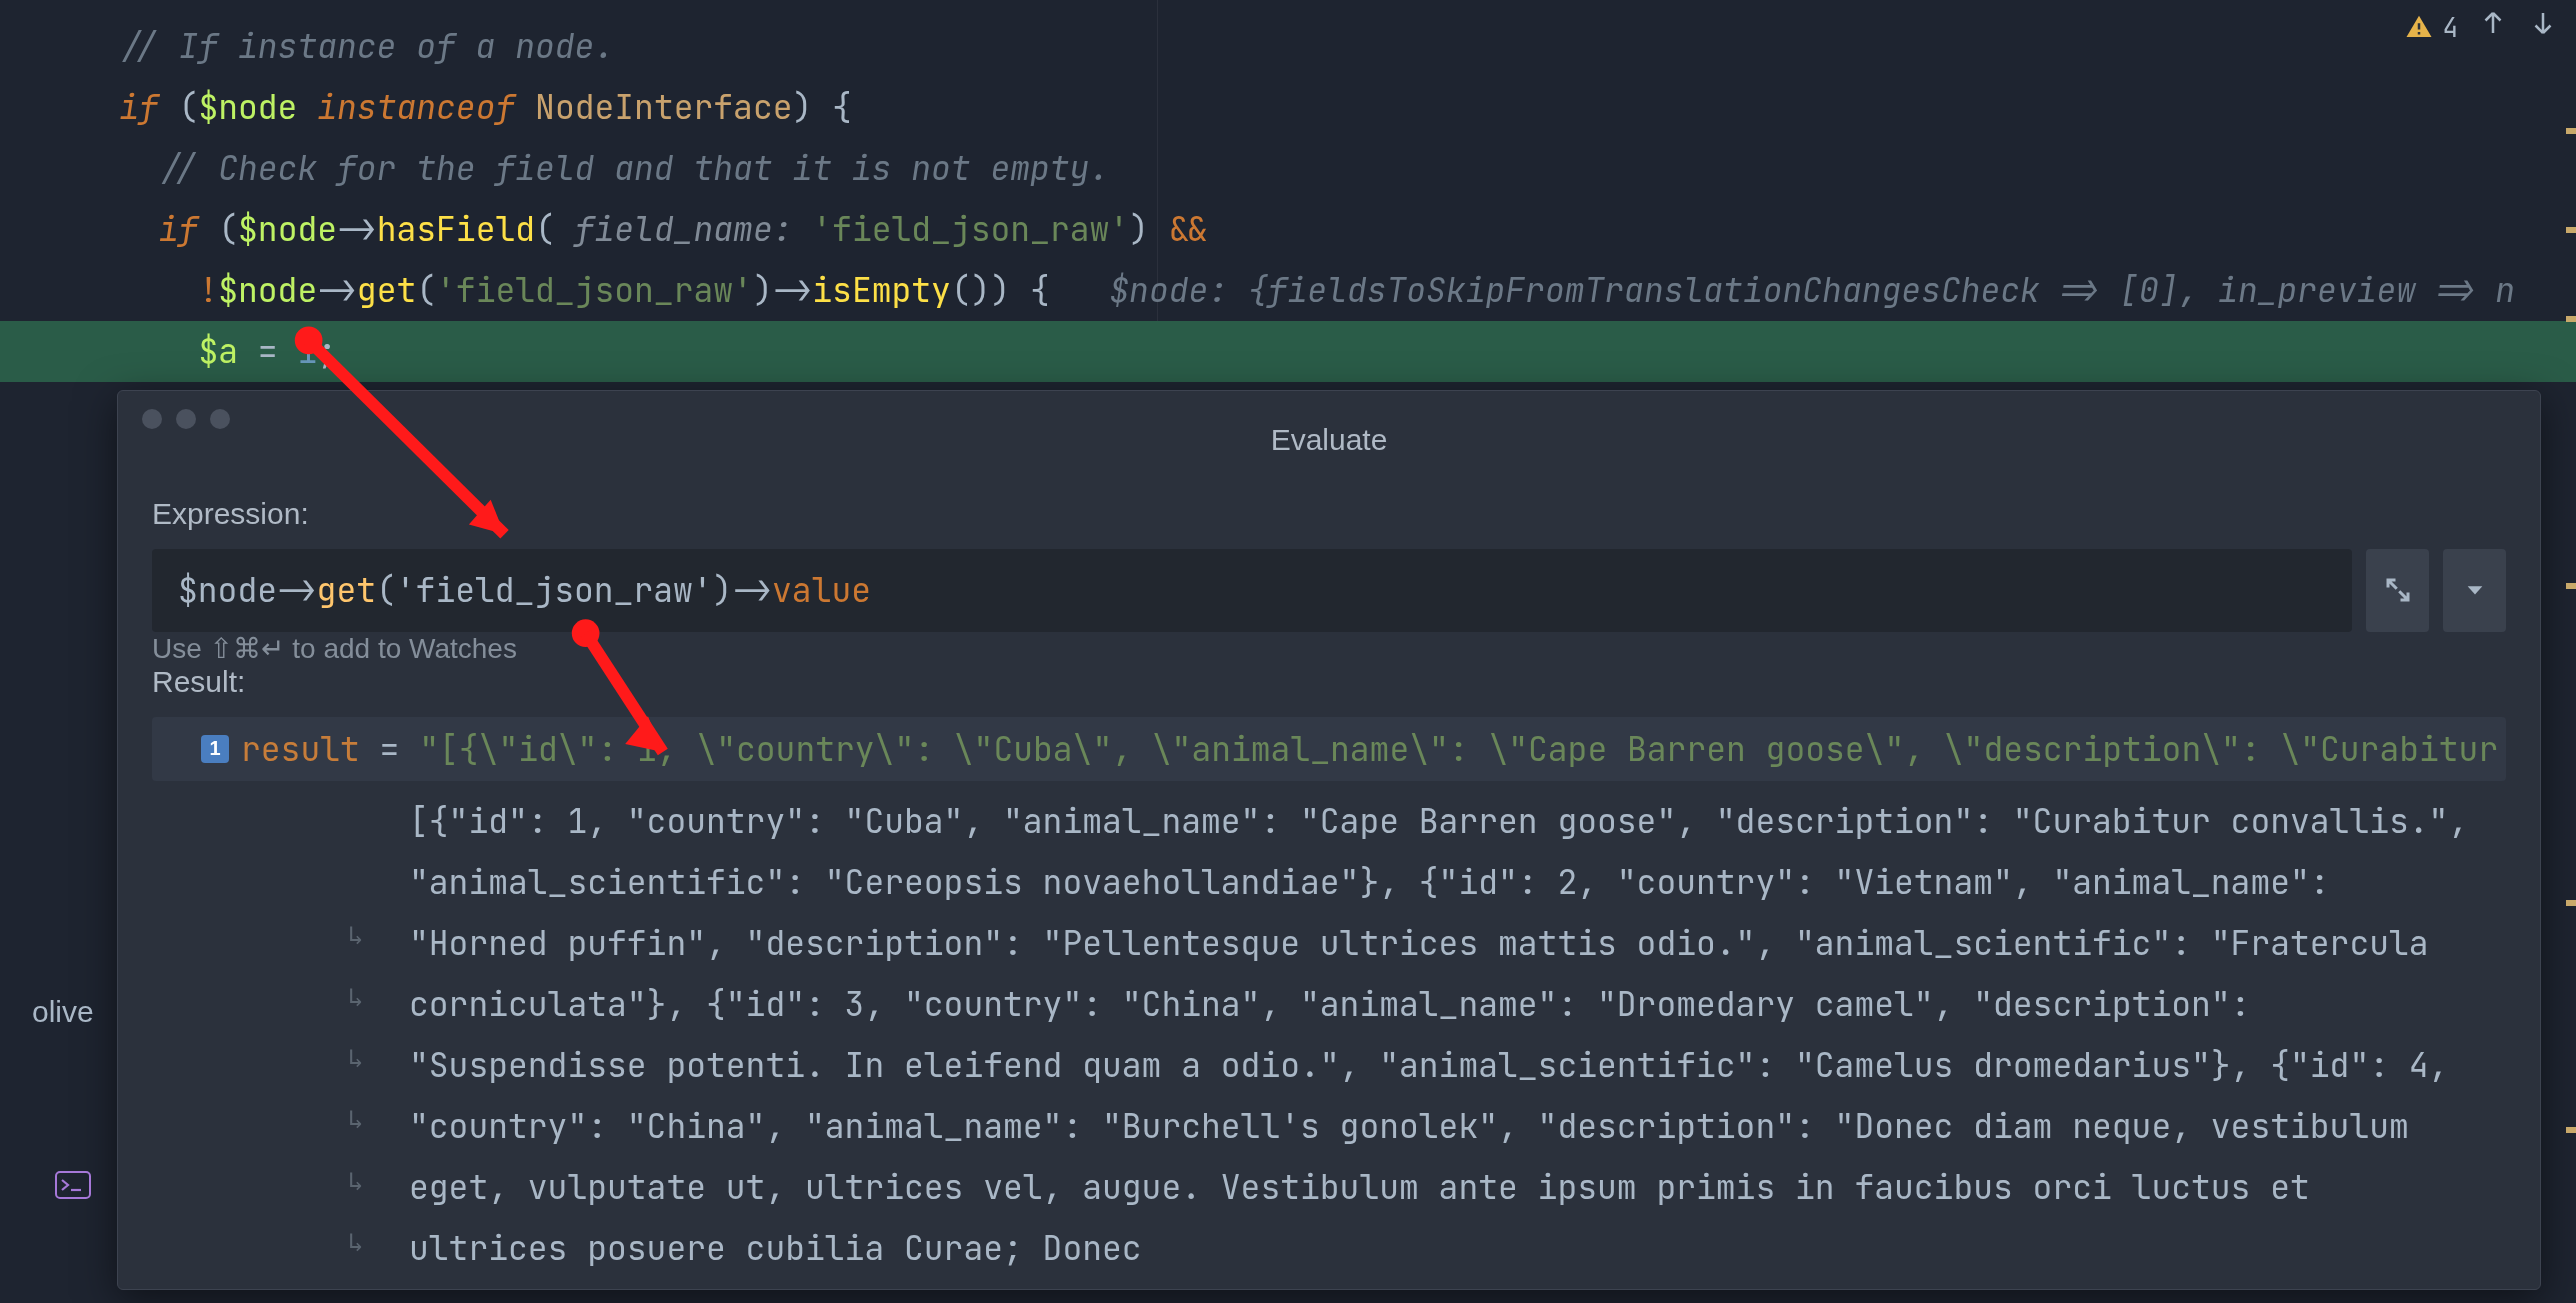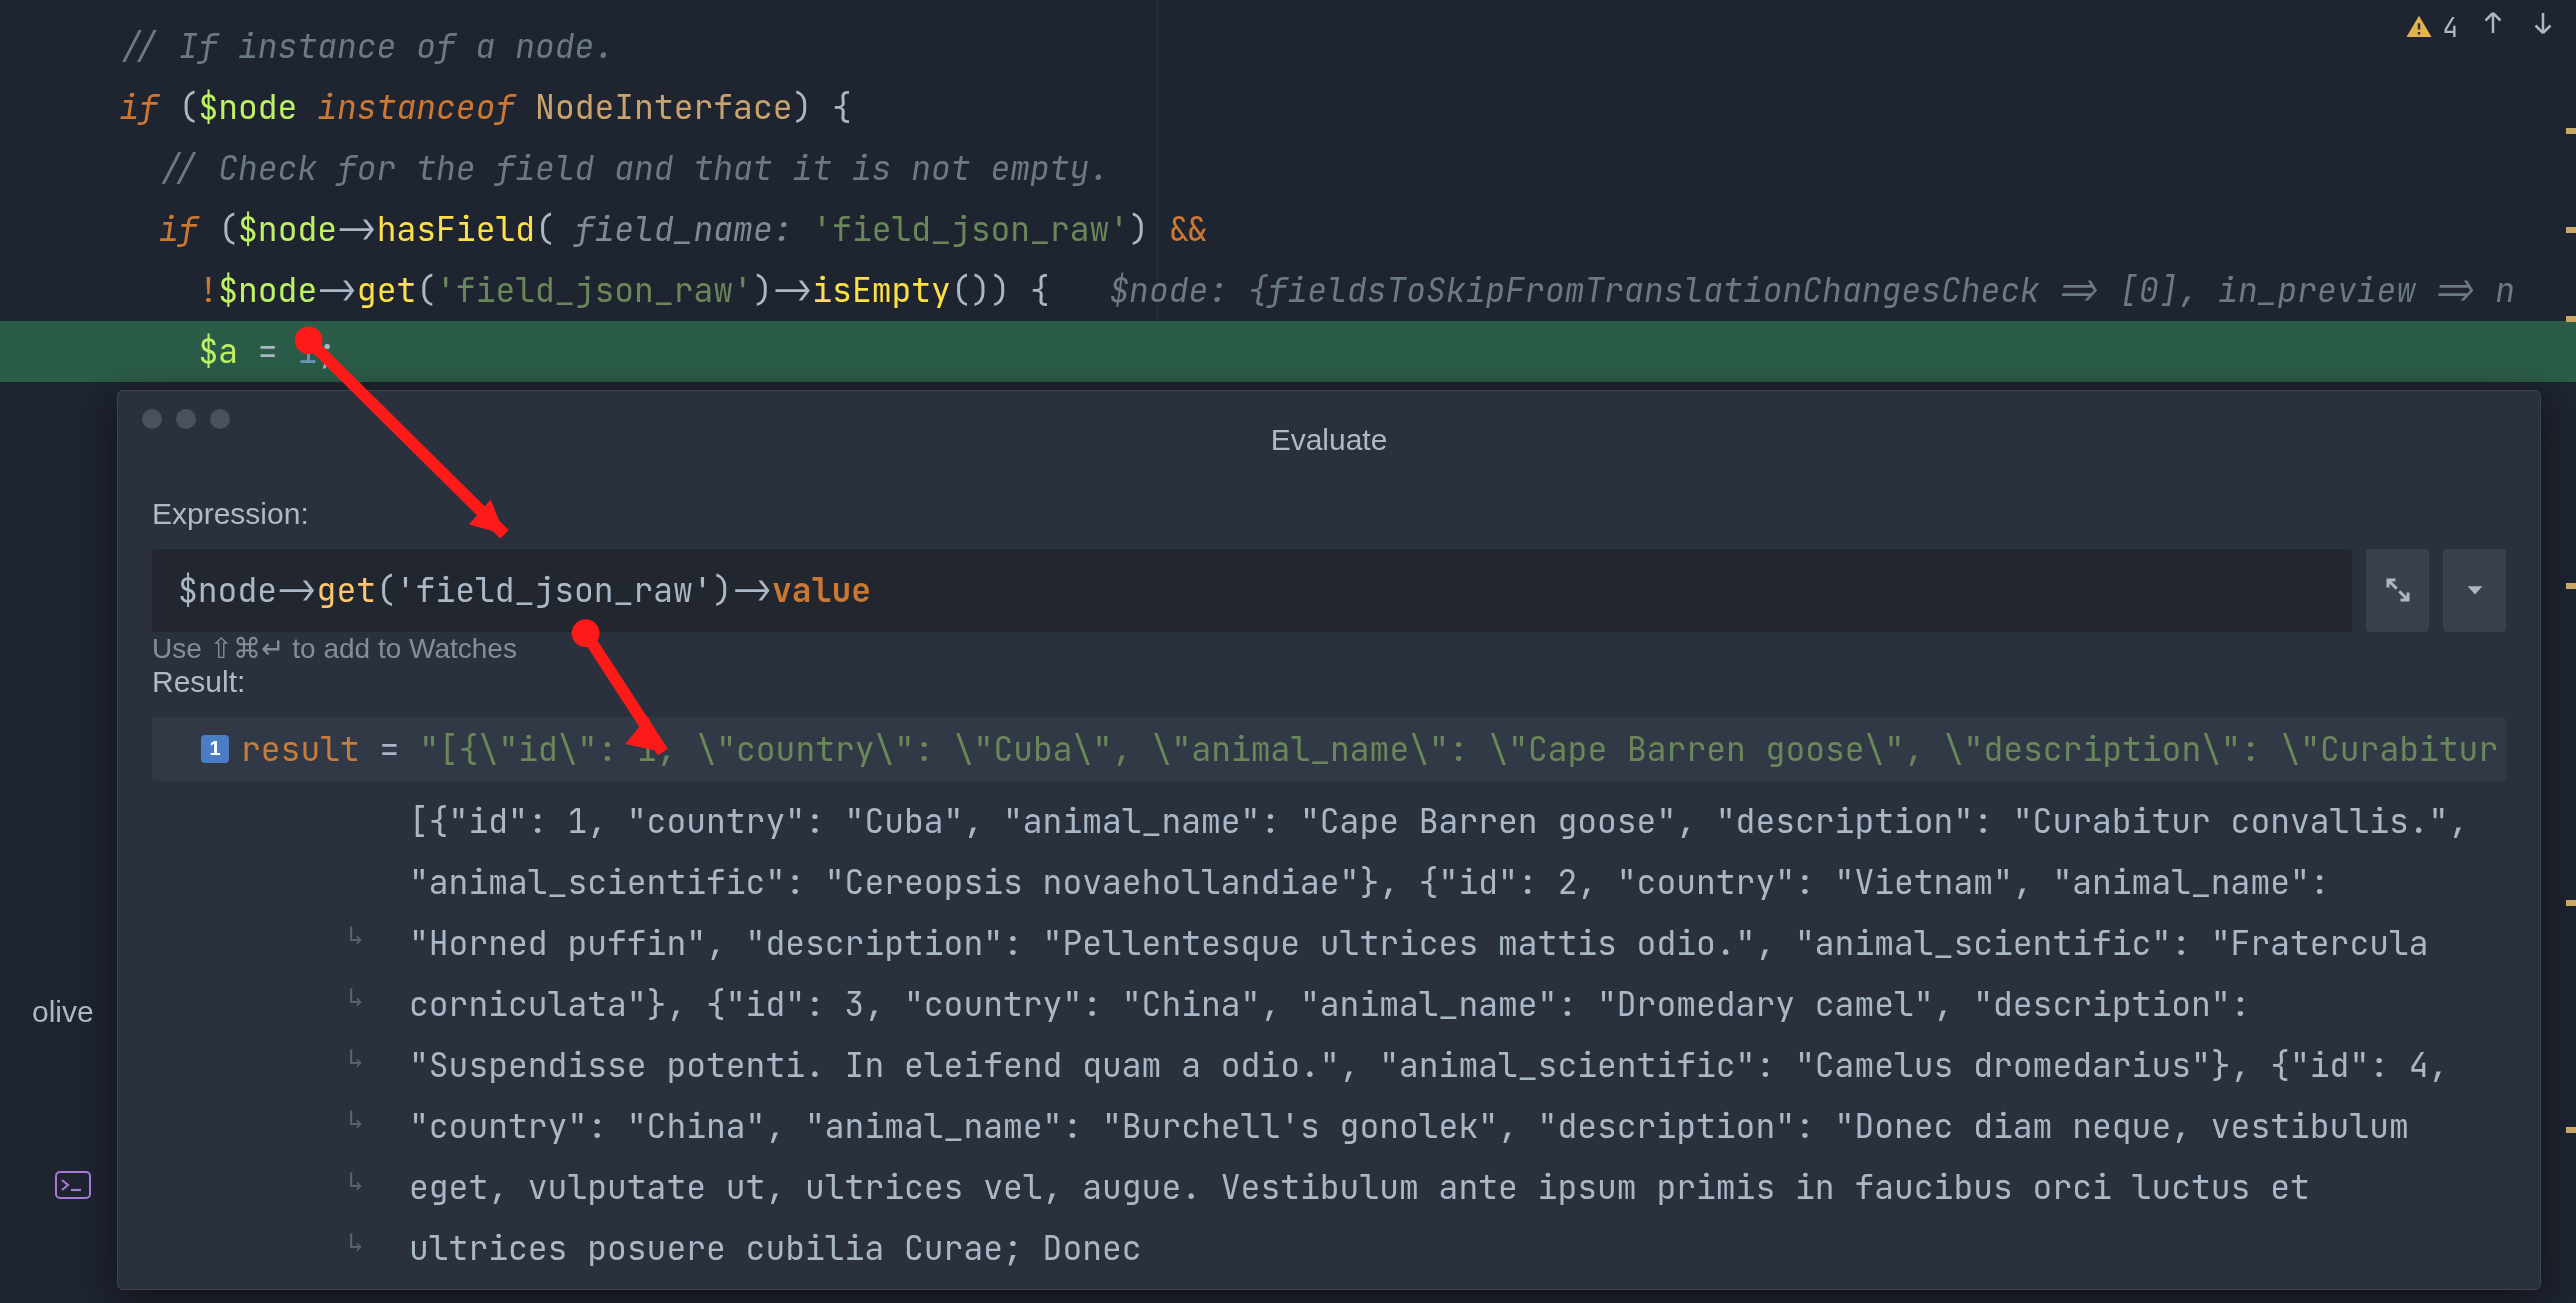--- a/index.html
+++ b/index.html
@@ -109,21 +109,21 @@
     border: none;
     border-radius: 4px;
     color: #a9b7c6;
     font-family: "JetBrains Mono", Menlo, Consolas, monospace;
     font-size: 33px;
     padding: 20px 26px;
     line-height: 1.3;
     white-space: pre;
   }
   .expr-input .tok-get { color: #ffc66d; }
-  .expr-input .tok-val { color: #cc7832; font-weight: bold; }
+  .expr-input .tok-val { color: #cc7832; }
   .expr-btn {
     width: 63px;
     background: #3a414d;
     border-radius: 4px;
     display: flex; align-items: center; justify-content: center;
   }
   .expr-btn.expand svg { width: 30px; height: 30px; stroke:#a9b7c6; fill:none; stroke-width:2.4; }
   .expr-btn.dropdown svg { width: 22px; height: 22px; fill:#a9b7c6; }
   .hint {
     font-family: -apple-system, "Helvetica Neue", Arial, sans-serif;

